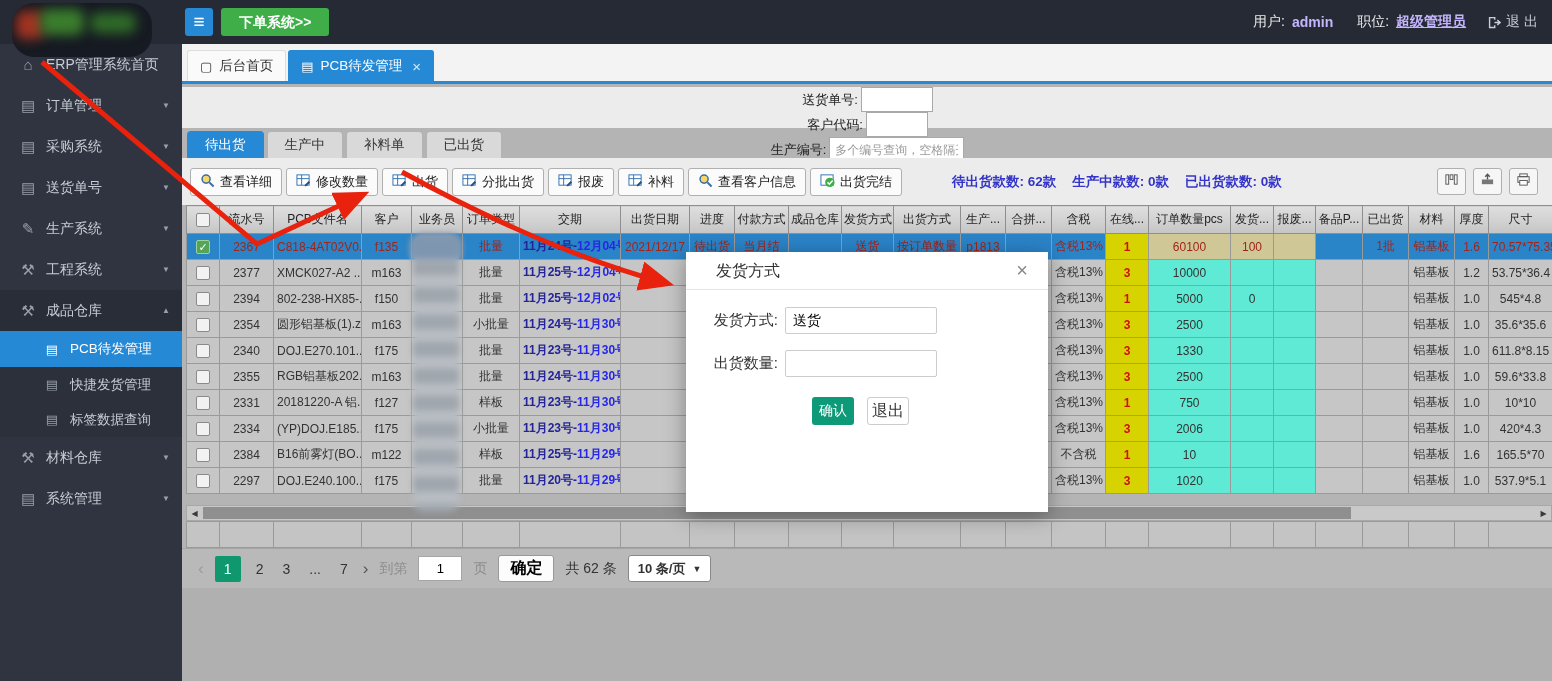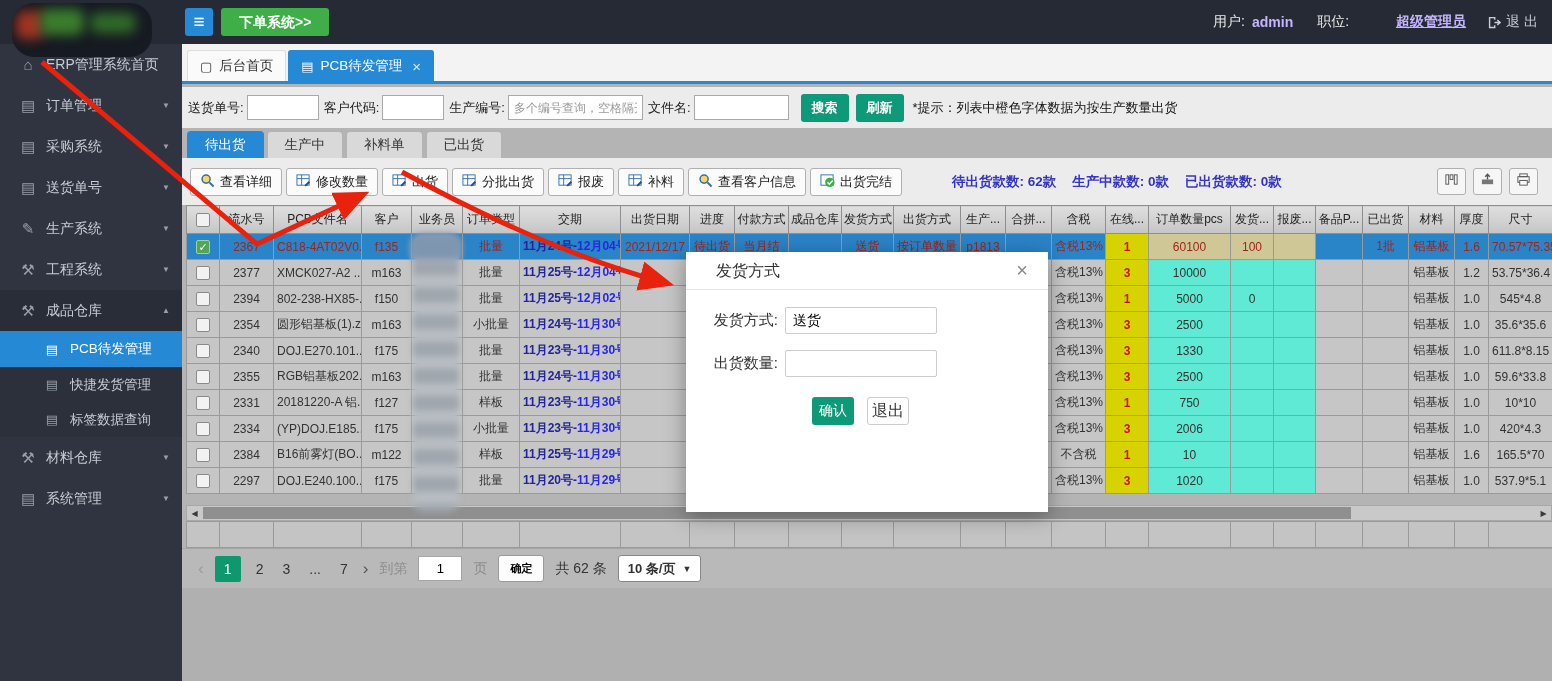--- a/index.html
+++ b/index.html
@@ -9,21 +9,21 @@
 
   
   .topbar { position:absolute; left:0; top:0; width:1552px; height:44px; background:#252a34; z-index:2; }
   .hamburger { position:absolute; left:185px; top:8px; width:28px; height:28px; background:#2589d6;
     color:#fff; border-radius:3px; font-size:19px; display:flex; align-items:center; justify-content:center; cursor:pointer; }
   .order-btn { position:absolute; left:221px; top:8px; height:28px; padding:0 18px; background:#3fae49;
     color:#fff; font-size:14px; border:none; border-radius:3px; line-height:28px; cursor:pointer; font-weight:bold; }
   .topbar-right { position:absolute; right:14px; top:0; height:44px; display:flex; align-items:center; gap:7px;
     color:#e8e8e8; font-size:14px; }
   .yellow { color:#c4b5fd; font-weight:bold; }
-  .underline { text-decoration:underline;margin-left:40px; }
+  .underline { text-decoration:underline; }
   .logout { display:flex; align-items:center; gap:4px; color:#c9ced6; margin-left:14px; cursor:pointer; }
   .logout svg { width:15px; height:15px; }
 
   
   .logo-blur { position:absolute; left:12px; top:3px; width:140px; height:54px; border-radius:22px;
     background:#161a22; overflow:hidden; z-index:30; }
   .logo-blur .p { position:absolute; filter:blur(6px); border-radius:8px; }
   .p1 { left:4px; top:8px; width:28px; height:28px; background:#a33322; }
   .p2 { left:28px; top:6px; width:44px; height:26px; background:#3a7d2c; }
   .p3 { left:78px; top:10px; width:46px; height:20px; background:#2f6b28; }
@@ -45,21 +45,21 @@
 
   .tabstrip { position:absolute; left:0; top:0; right:0; height:40px; background:#f3f3f3;
     border-bottom:3px solid #2589d6; display:flex; align-items:flex-end; padding-left:5px; gap:2px; }
   .tab { height:31px; display:flex; align-items:center; padding:0 12px; font-size:13.5px; color:#333;
     background:#fafafa; border:1px solid #ddd; border-bottom:none; border-radius:3px 3px 0 0; gap:7px; cursor:pointer; }
   .tab.active { background:#2589d6; color:#fff; border-color:#2589d6; }
   .tab .ticon { font-size:13px; }
   .tab .tclose { font-size:15px; color:#d7e9fa; margin-left:3px; cursor:pointer; }
 
   .searchbar { position:absolute; top:43px; left:0; right:0; height:41px; background:#ececec;
-    display:flex; align-items:center; padding-left:6px; font-size:13px; color:#222; }
+    display:flex; align-items:center; padding-left:6px; font-size:13px; color:#222;flex-direction:column; }
   .sfield { display:flex; align-items:center; margin-right:5px; white-space:nowrap; }
   .sfield input { height:25px; border:1px solid #a9a9a9; background:#fff; margin-left:3px;
     font-size:12px; padding:0 5px; font-family:"Liberation Sans",sans-serif; }
   .sfield input::placeholder { color:#9a9a9a; }
   .tealbtn { height:28px; padding:0 11px; background:#0e9a78; color:#fff; font-size:13px; border:none;
     border-radius:3px; margin-left:7px; font-weight:bold; cursor:pointer; font-family:"Liberation Sans",sans-serif; }
   .hint { margin-left:9px; font-size:13px; color:#121212; white-space:nowrap; }
 
   .subtabs { position:absolute; top:84px; left:5px; height:30px; display:flex; align-items:flex-end; gap:3px; }
   .subtab { height:27px; padding:0 17px; background:#d9d9d9; border:1px solid #b3b3b3; border-bottom:none;
@@ -110,21 +110,21 @@
     color:#333; gap:11px; }
   .pg-prev { color:#9b9b9b; font-size:17px; cursor:pointer; }
   .pg-next { color:#555; font-size:17px; cursor:pointer; }
   .pg-num { cursor:pointer; padding:0 4px; }
   .pg-active { width:26px; height:26px; background:#0f976e; color:#fff; display:flex; align-items:center;
     justify-content:center; border-radius:2px; }
   .pg-goto { color:#8d8d8d; }
   .pg-input { width:44px; height:25px; text-align:center; border:1px solid #a5a5a5; background:#fff;
     font-size:13px; font-family:"Liberation Sans",sans-serif; }
   .pg-confirm { height:27px; padding:0 11px; background:#fcfcfc; border:1px solid #999; border-radius:3px;
-    font-weight:bold; font-size:11px; cursor:pointer; font-family:"Liberation Sans",sans-serif; }
+    font-weight:bold; font-size:16px; cursor:pointer; font-family:"Liberation Sans",sans-serif; }
   .pg-perpage { height:27px; padding:0 9px; background:#fff; border:1px solid #888; border-radius:3px;
     display:flex; align-items:center; gap:7px; font-weight:bold; font-size:13px; cursor:pointer; }
   .pg-caret { font-size:9px; }
   .below { position:absolute; top:544px; left:0; right:0; bottom:0; background:#b0b0b0; }
 
   
   .censor-col { position:absolute; left:231px; top:190px; width:46px; height:278px; border-radius:10px;
     background:repeating-linear-gradient(180deg,#9fa6ad 0 14px,#b7bdc2 14px 27px); filter:blur(3px); z-index:5; }
   .censor-row1 { position:absolute; left:228px; top:191px; width:52px; height:25px; border-radius:8px;
     background:#7f96b0; filter:blur(3px); z-index:6; }

